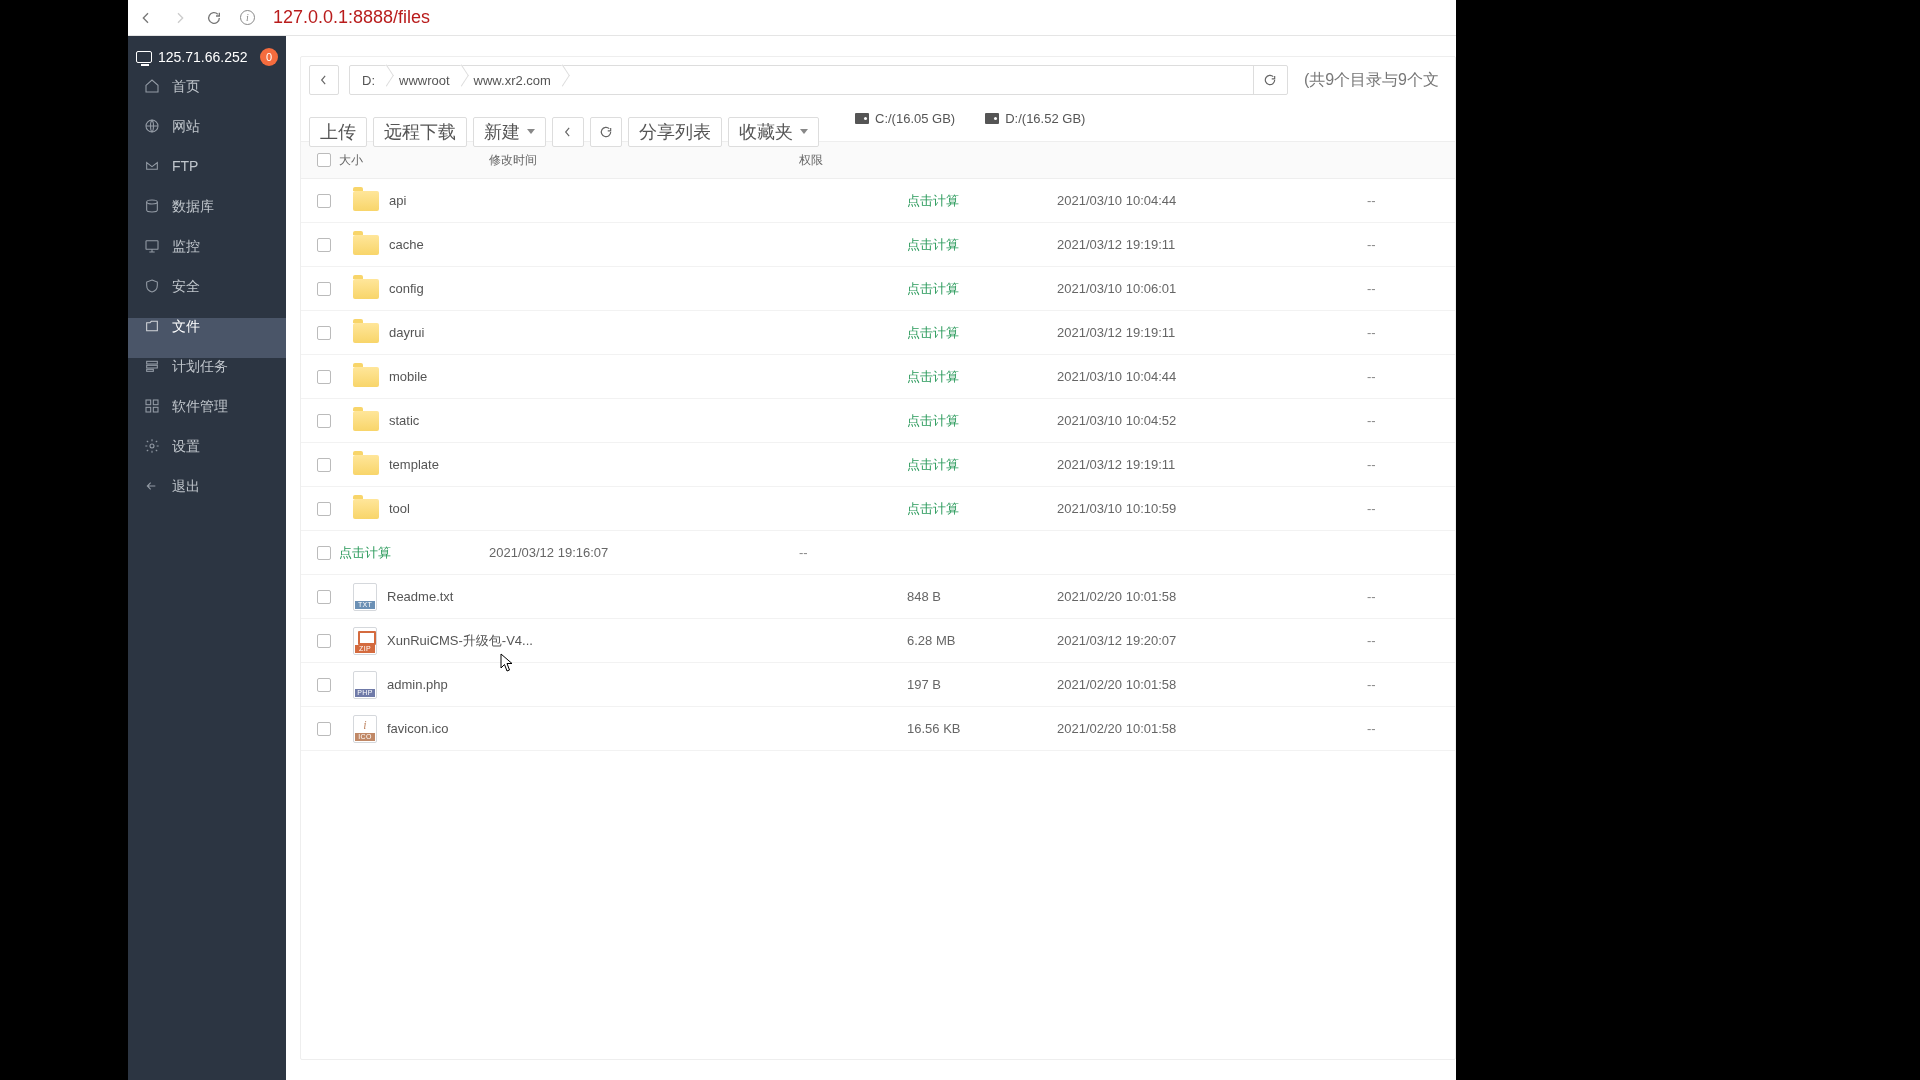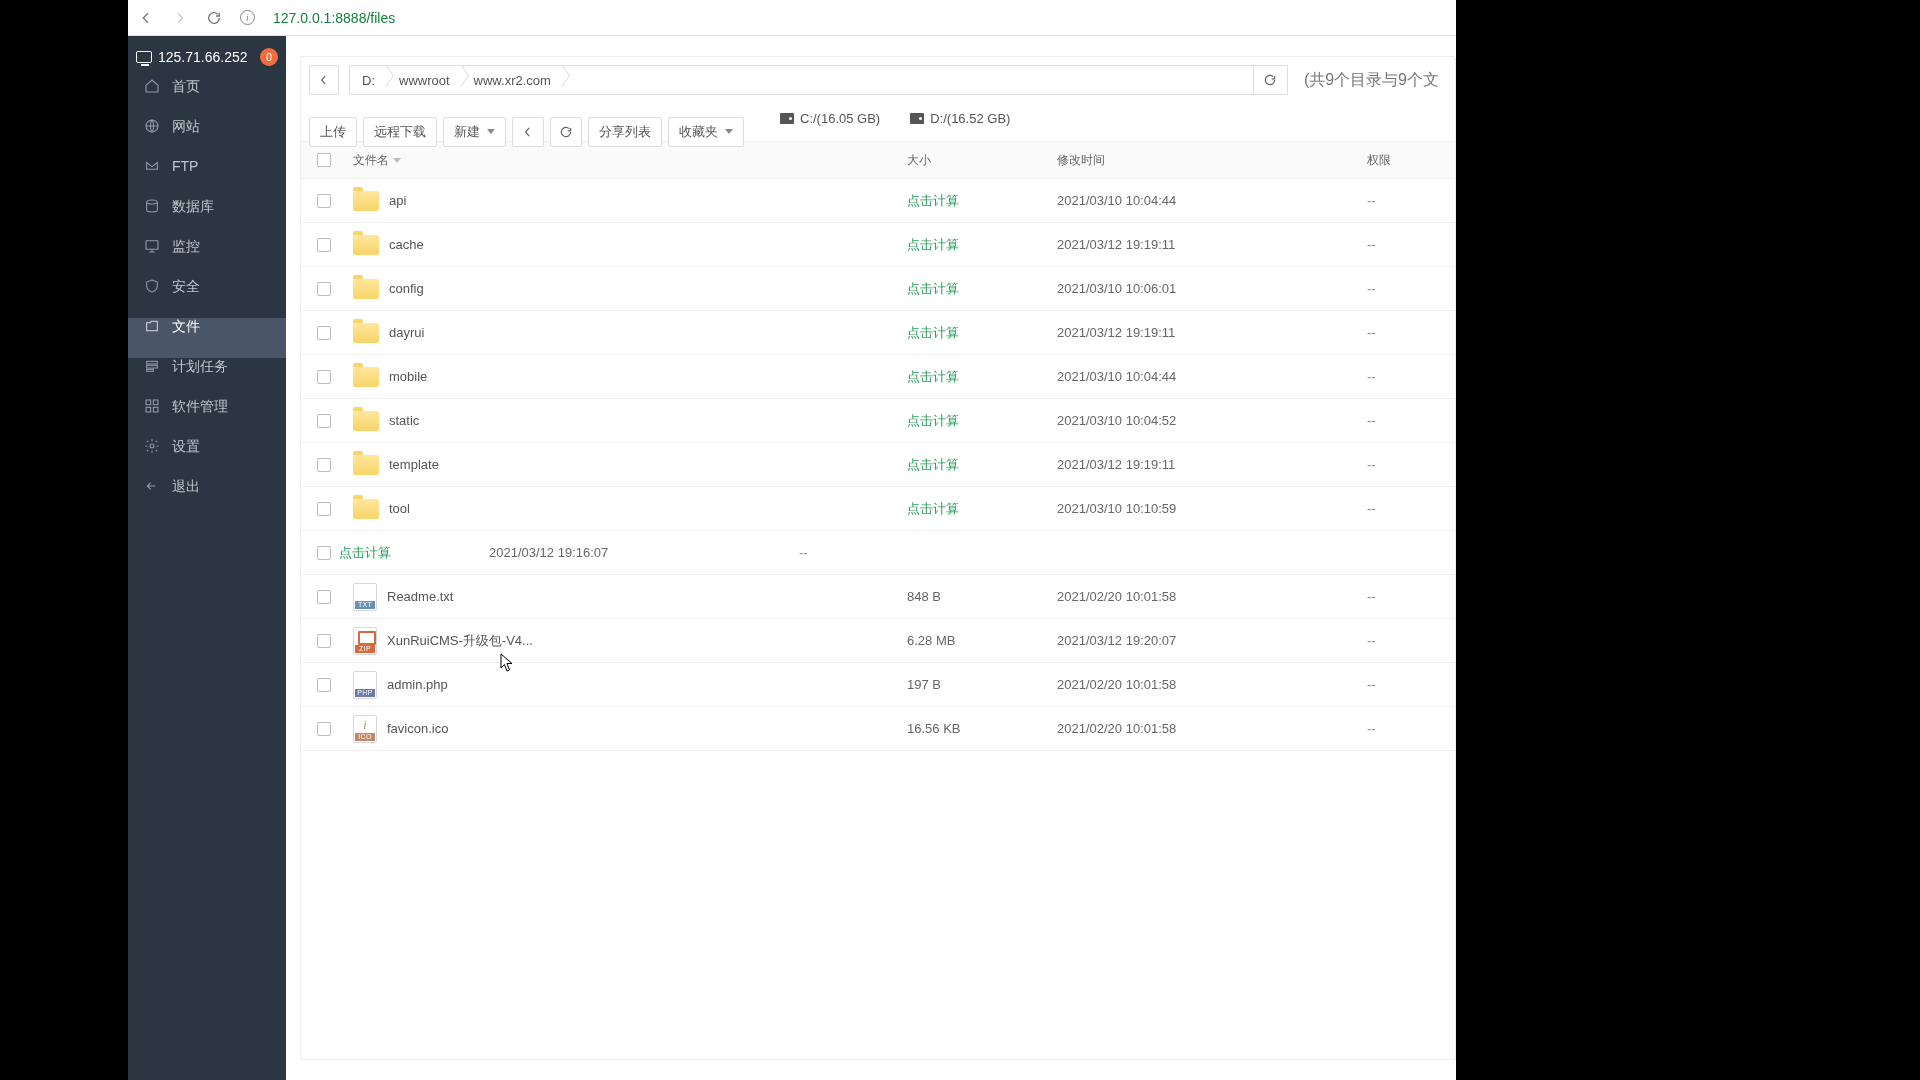--- a/index.html
+++ b/index.html
@@ -6,21 +6,21 @@
 body { font-family: -apple-system, "Helvetica Neue", Arial, sans-serif; background:#000; width:1920px; height:1080px; overflow:hidden; font-size:13px; color:#555;}
 .viewport { position:absolute; left:128px; top:0; width:1328px; height:1080px; background:#fff; }
 .black-r { position:absolute; right:0; top:0; width:464px; height:1080px; background:#000;}
 .black-l { position:absolute; left:0; top:0; width:128px; height:1080px; background:#000; }
 
 
 .browser-bar { height:36px; display:flex; align-items:center; padding:0 10px; border-bottom:1px solid #e5e5e5; gap:18px;}
 .bicon { width:16px; height:16px; color:#888; display:flex; align-items:center; justify-content:center;}
 .bicon svg { width:16px; height:16px; stroke:#777; fill:none; stroke-width:2;}
 .bicon.disabled svg { stroke:#ccc;}
-.url-input { flex:1; font-size:14px; color:#15803d; border:none; outline:none; }
+.url-input { flex:1; font-size:18px; color:#b91c1c; border:none; outline:none; }
 .info-circle { width:15px; height:15px; border:1px solid #888; border-radius:50%; display:flex; align-items:center; justify-content:center; font-size:10px; color:#888; font-family:serif; font-style:italic;}
 
 
 .app { display:flex; height:calc(100% - 36px);}
 .sidebar { width:158px; background:#2c3542; color:#c0c6cc; flex:none;}
 .side-ip { height:42px; display:flex; align-items:center; padding:0 8px; color:#fff; font-size:14px; gap:6px; position:relative;}
 .ip-badge { position:absolute; right:8px; width:18px; height:18px; border-radius:50%; background:#f56c3e; color:#fff; font-size:11px; display:flex; align-items:center; justify-content:center;}
 .monitor-ico { width:16px; height:12px; border:1.5px solid #fff; border-radius:2px; position:relative;}
 .monitor-ico:after{content:""; position:absolute; bottom:-4px; left:4px; width:8px; height:2px; background:#fff;}
 .side-item { height:40px; display:flex; align-items:flex-start; padding:0 16px; gap:12px; cursor:pointer; font-size:14px;}
@@ -35,21 +35,21 @@
 
 .crumb-row{ height:38px; border-bottom:0; display:flex; align-items:center; padding:8px 8px 0 8px; gap:0;}
 .back-sq{ width:30px; height:30px; border:1px solid #ddd; display:flex; align-items:center; justify-content:center; border-radius:2px; margin-right:10px;}
 .crumb-bar{ flex:1; height:30px; border:1px solid #ddd; border-radius:2px; display:flex; align-items:center;}
 .crumb{ padding:0 12px; height:30px; display:flex; align-items:center; position:relative; color:#555; cursor:pointer;}
 .crumb:after{content:""; position:absolute; right:-6px; top:4px; width:12px; height:12px; border-top:1px solid #ddd; border-right:1px solid #ddd; transform:rotate(45deg) skew(12deg,12deg); background:#fff;}
 .crumb-bar .refresh{ margin-left:auto; width:34px; height:30px; border-left:1px solid #ddd; display:flex; align-items:center; justify-content:center;}
 .count-label{ padding:0 8px; color:#777; font-size:16px; white-space:nowrap; margin-left:8px;}
 
 .toolbar{ height:46px; display:flex; align-items:center; padding:8px; gap:6px; border-bottom:0;}
-.btn{ height:30px; padding:0 10px; border:1px solid #ddd; border-radius:2px; background:#fff; display:flex; align-items:center; cursor:pointer; font-size:13px; color:#555; gap:4px;margin-top:27px;}
+.btn{ height:30px; padding:0 10px; border:1px solid #ddd; border-radius:2px; background:#fff; display:flex; align-items:center; cursor:pointer; font-size:18px; color:#555; gap:4px;margin-top:27px;}
 .btn .caret{ width:0; height:0; border-left:4px solid transparent; border-right:4px solid transparent; border-top:5px solid #888; margin-left:3px;}
 .btn.icon-only{ width:32px; padding:0; justify-content:center;}
 .disk-info{ margin-left:30px; display:flex; align-items:center; gap:6px; color:#555; font-size:13px;}
 .hdd{ width:14px; height:11px; background:#555; border-radius:1px; position:relative;}
 .hdd:after{content:""; position:absolute; right:2px; top:4px; width:3px; height:3px; background:#fff; border-radius:50%;}
 
 
 .thead{ height:38px; border-top:1px solid #eee; border-bottom:1px solid #eee; display:flex; align-items:center; padding:0 8px; background:#fafafa; font-size:12px; color:#666;}
 .col-chk{ width:30px; display:flex; justify-content:center;}
 .col-name{ flex:1; padding-left:14px; display:flex; align-items:center; gap:4px;}
@@ -275,24 +275,20 @@
                 <div class="hdd"></div>
                 <span>D:/(16.52 GB)</span>
               </div>
             </div>
         </div>
 
         <div class="thead">
           <div class="col-chk">
               <div class="chk"></div>
             </div>
-          <div class="col-name">
-              <span>文件名</span>
-              <span class="sort-caret"></span>
-            </div>
           <div class="col-size">大小</div>
           <div class="col-time">修改时间</div>
           <div class="col-perm">权限</div>
         </div>
 
         <div id="tbody">
             <div class="trow">
               <div class="col-chk">
                 <div class="chk"></div>
               </div>

